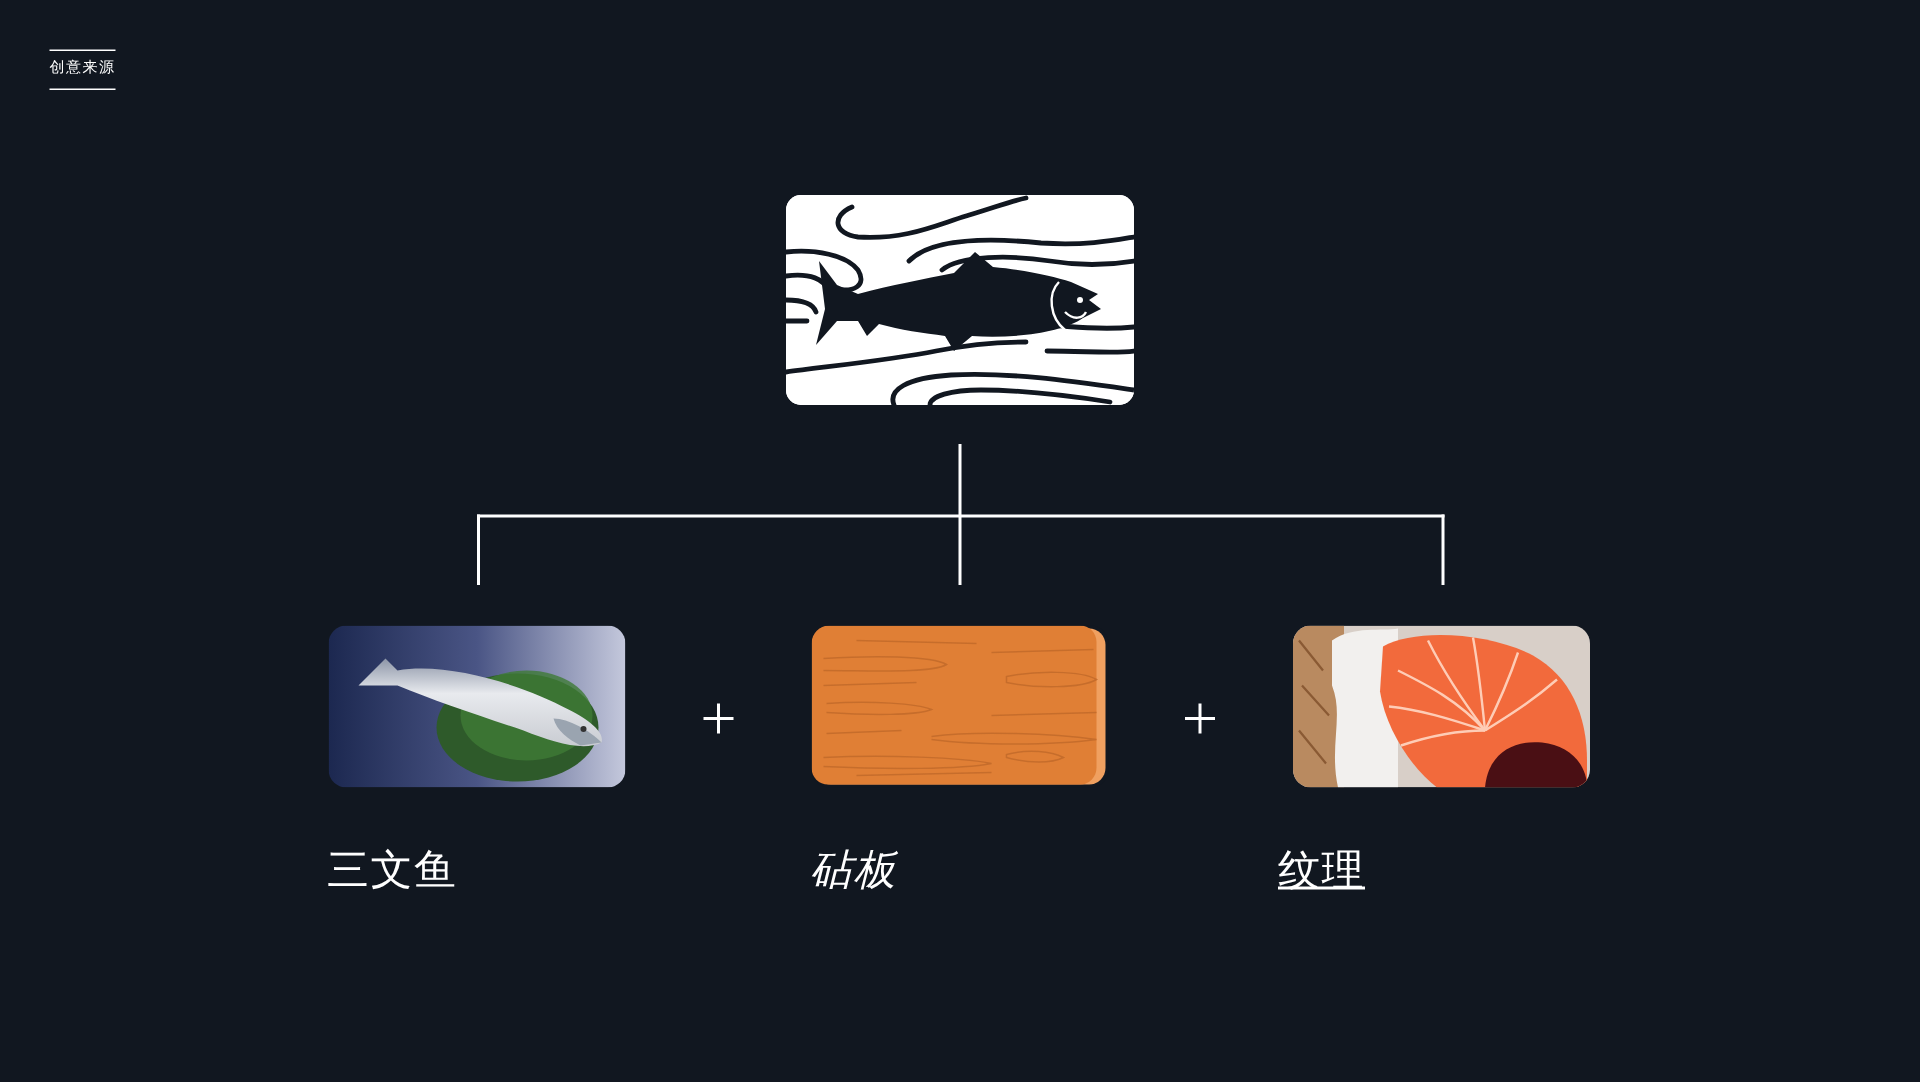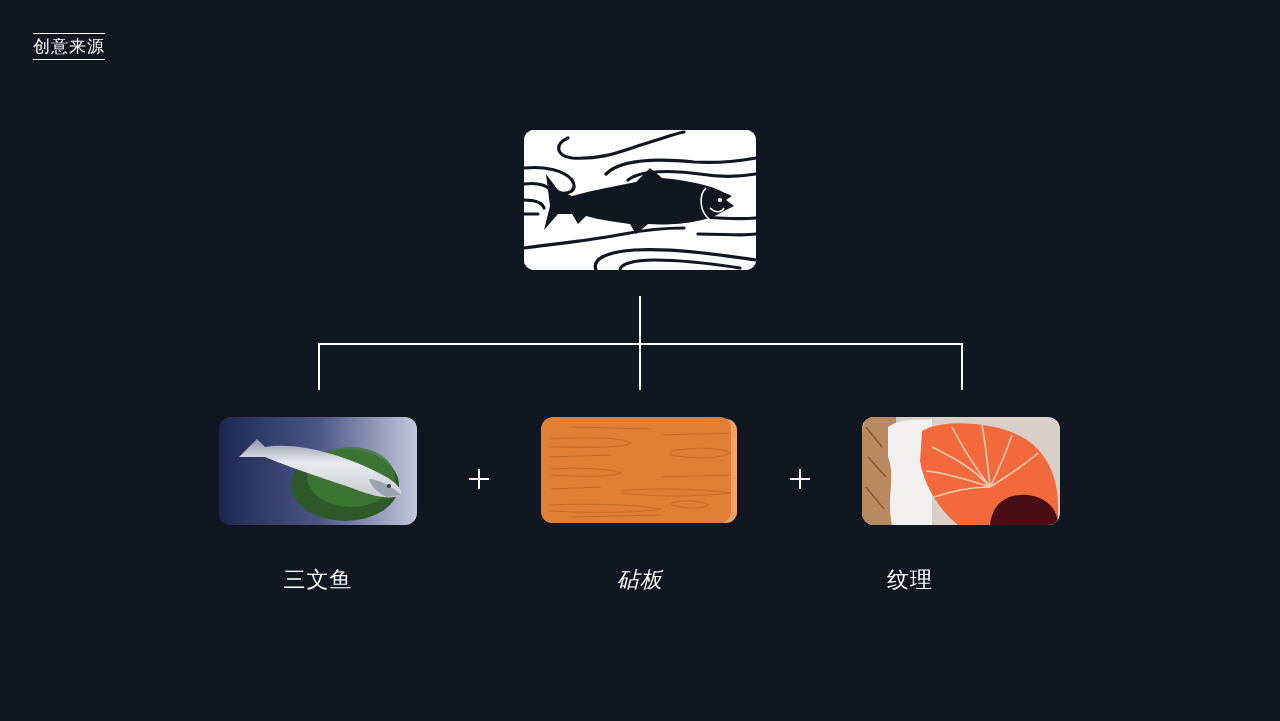--- a/index.html
+++ b/index.html
@@ -7,21 +7,21 @@
     width:1280px; height:721px; overflow:hidden;
     background:#111720;
     font-family:"DejaVu Sans", sans-serif;
     color:#ffffff;
     position:relative;
   }
   .tag {
     position:absolute; left:33px; top:33px;
     border-top:1.5px solid #fff; border-bottom:1.5px solid #fff;
     padding:3px 0 4px 0;
-    font-size:17px; letter-spacing:1px; line-height:18px;
+    font-size:10px; letter-spacing:1px; line-height:18px;
   }
   .logo-card {
     position:absolute; left:524px; top:130px; width:232px; height:140px;
     background:#fff; border-radius:10px; overflow:hidden;
   }
   .logo-card svg { display:block; }
   .line { position:absolute; background:#fff; }
   .card {
     position:absolute; top:417px; width:198px; height:108px;
     border-radius:12px; overflow:hidden;
@@ -29,22 +29,22 @@
   .card svg { display:block; }
   .plus {
     position:absolute; top:467px; width:24px; height:24px;
   }
   .plus::before, .plus::after {
     content:""; position:absolute; background:#fff;
   }
   .plus::before { left:11px; top:2px; width:1.5px; height:20px; }
   .plus::after { left:2px; top:11px; width:20px; height:1.5px; }
   .label {
-    position:absolute; top:565px; width:200px; text-align:center;
-    font-size:22px; letter-spacing:1px; line-height:30px;
+    position:absolute; top:565px; width:200px; text-align:left;
+    font-size:28px; letter-spacing:1px; line-height:30px;
   }
 </style>
 </head>
 <body>
 
 <div class="tag">创意来源</div>
 
 <div class="logo-card">
   <svg width="232" height="140" viewBox="0 0 232 140">
     <rect width="232" height="140" fill="#fff"></rect>
@@ -142,13 +142,13 @@
       <path d="M176 36 C160 50 144 60 128 70"></path>
       <path d="M64 54 C84 56 104 62 128 70"></path>
       <path d="M72 80 C90 74 110 70 128 70"></path>
     </g>
     <path d="M128 108 C130 86 146 76 166 78 C184 80 196 92 196 108 Z" fill="#4a0f14"></path>
   </svg>
 </div>
 
 <div class="label" style="left:218px;">三文鱼</div>
 <div class="label" style="left:540px;font-style:italic;">砧板</div>
-<div class="label" style="left:810px;">纹理</div>
+<div class="label" style="left:852px;text-decoration:underline;">纹理</div>
 
 </body></html>

